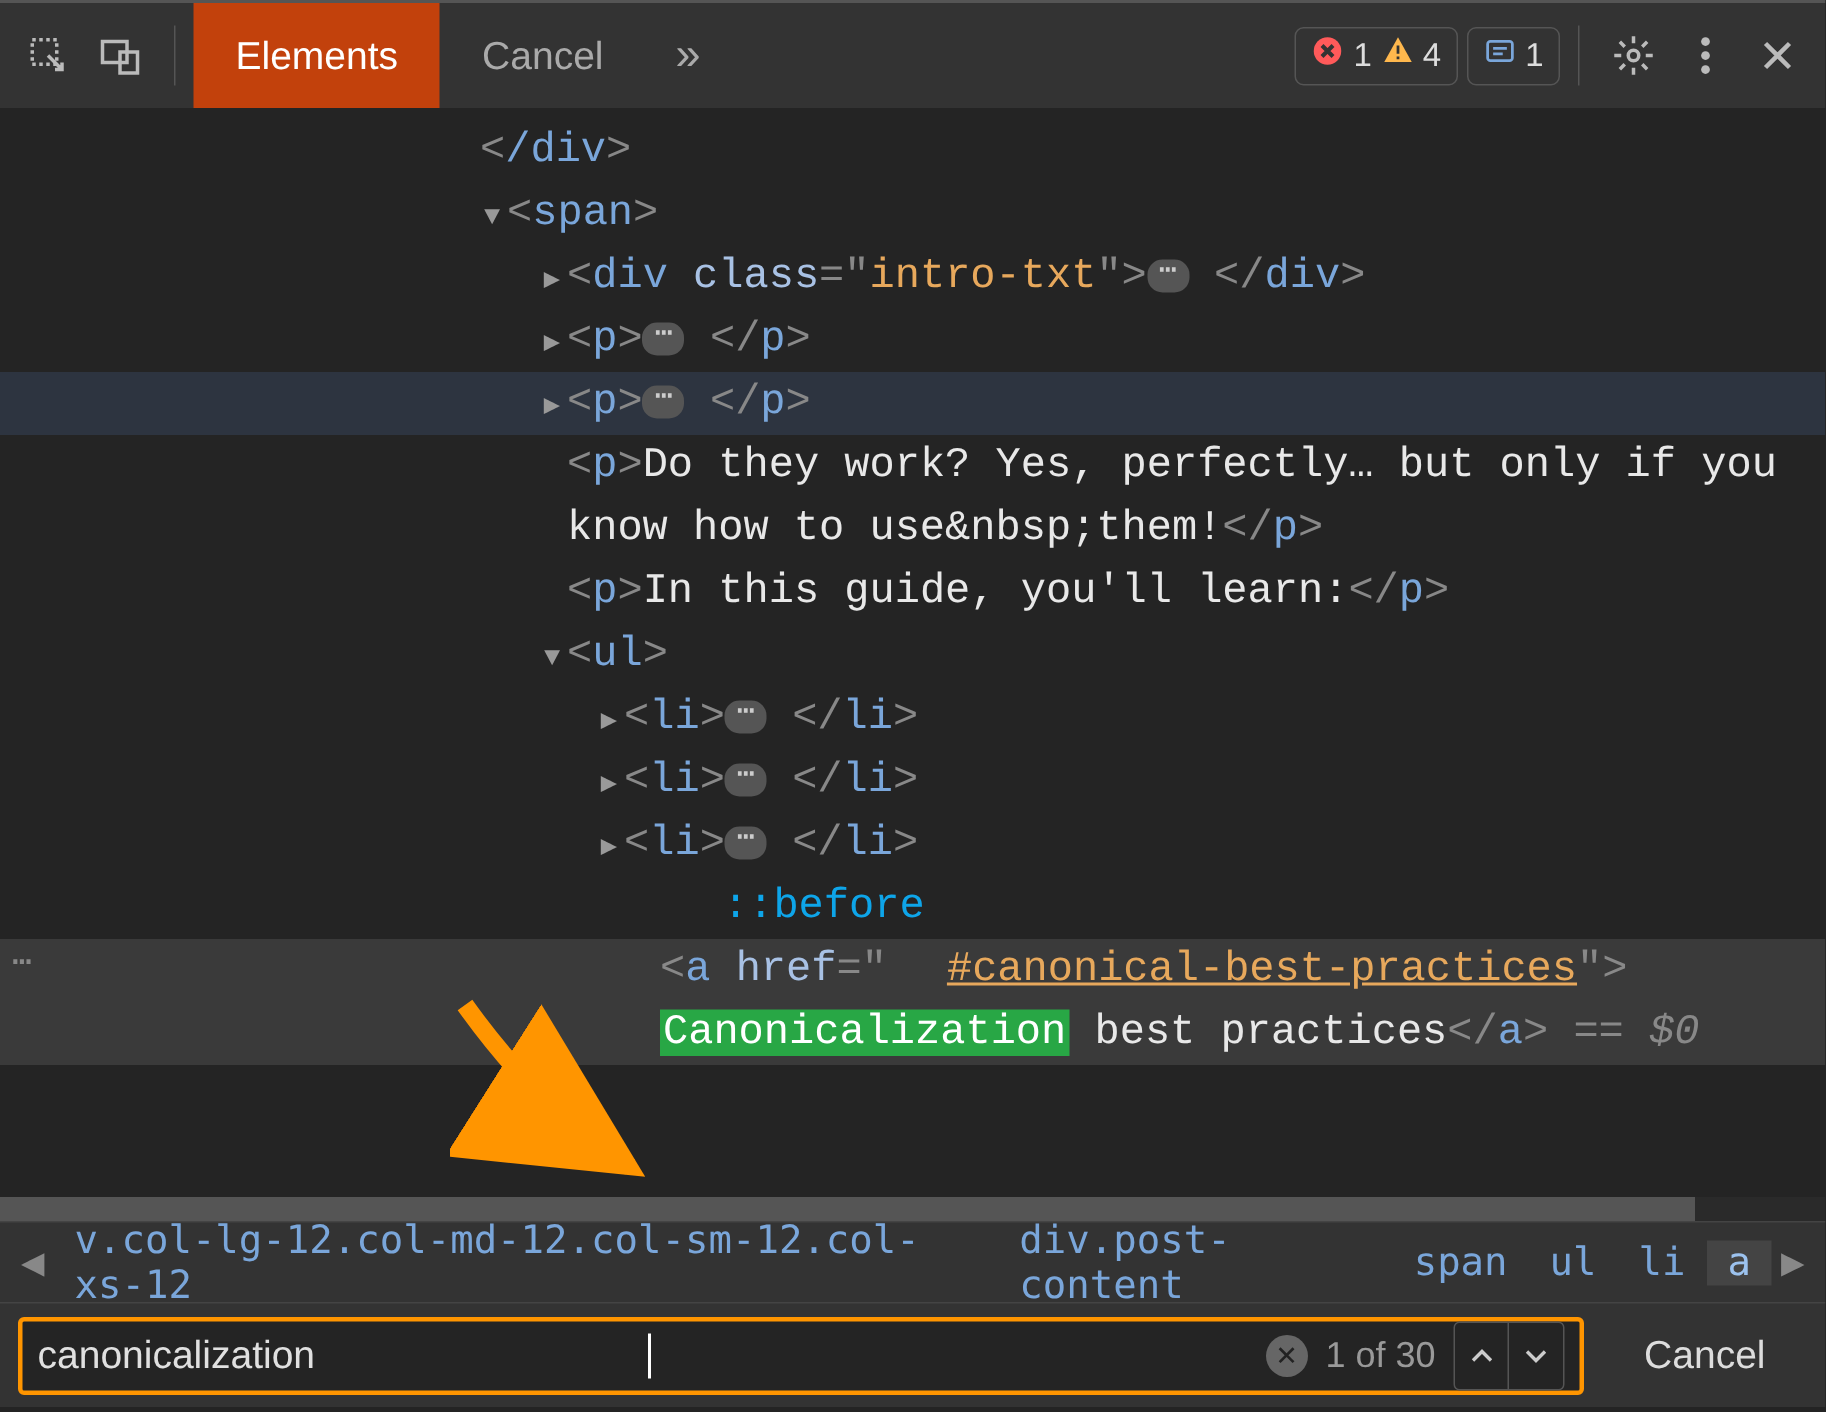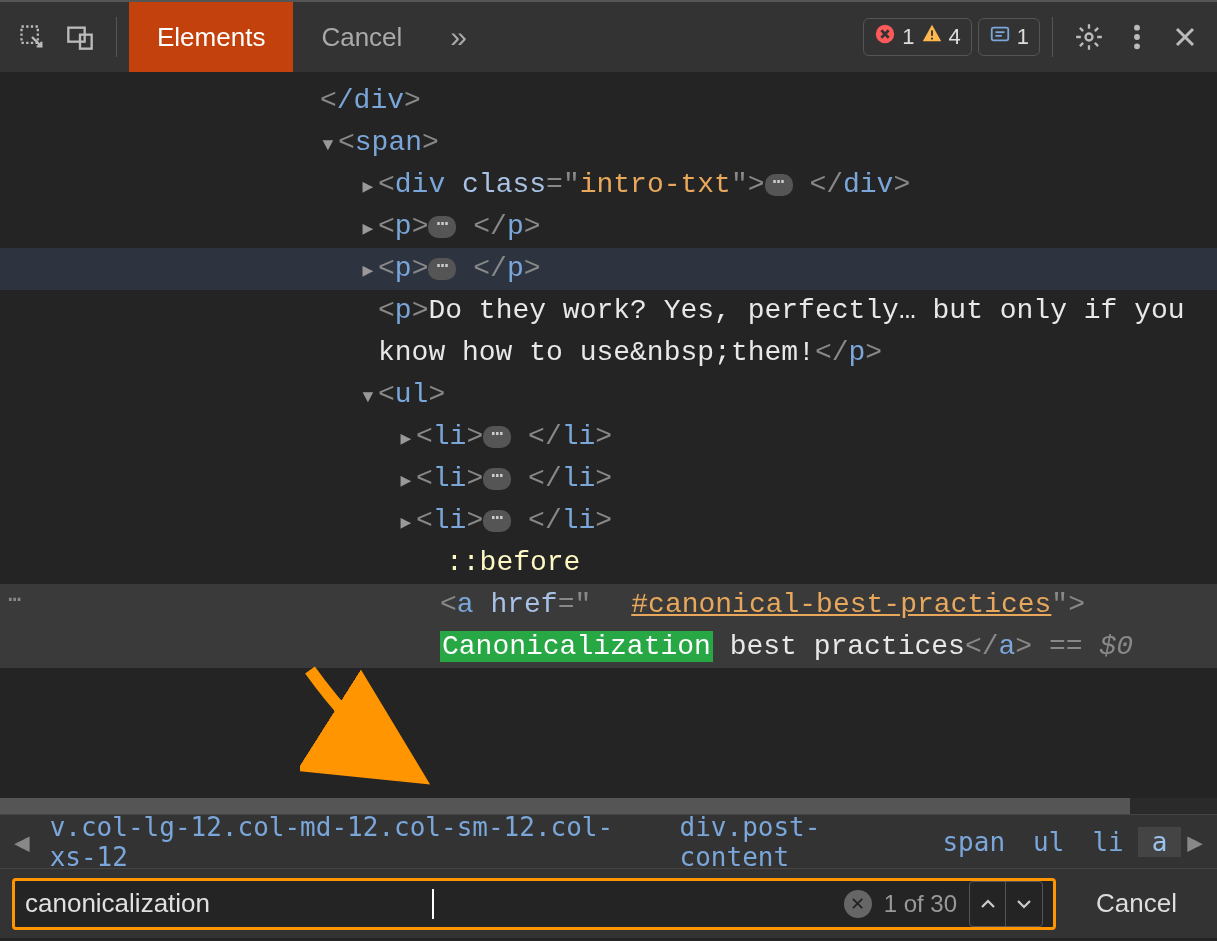--- a/index.html
+++ b/index.html
@@ -90,21 +90,21 @@
   color: #999;
   cursor: pointer;
   font-size: 18px;
   user-select: none;
 }
 .tag { color: #7aa6da; }
 .attr-name { color: #a8c1e4; }
 .attr-val { color: #e7a85c; }
 .attr-val.underline { text-decoration: underline; margin-left: 40px; }
 .txt { color: #e8e8e8; }
-.pseudo { color: #fef9c3; }
+.pseudo { color: #0ea5e9; margin-left: 36px; }
 .collapse-dots {
   background: #555;
   color: #ccc;
   border-radius: 10px;
   padding: 0 8px;
   font-size: 20px;
   display: inline-block;
   height: 22px;
   line-height: 18px;
   vertical-align: middle;
@@ -294,20 +294,21 @@
   </div>
 </div>
 
 <div class="dom-tree">
   <div class="node" style="padding-left:320px"><span class="angle">&lt;</span><span class="tag">/div</span><span class="angle">&gt;</span></div>
   <div class="node" style="padding-left:318px"><span class="arrow">▼</span><span class="angle">&lt;</span><span class="tag">span</span><span class="angle">&gt;</span></div>
   <div class="node" style="padding-left:358px"><span class="arrow">▶</span><span class="angle">&lt;</span><span class="tag">div</span> <span class="attr-name">class</span><span class="angle">=</span><span class="angle">"</span><span class="attr-val">intro-txt</span><span class="angle">"</span><span class="angle">&gt;</span><span class="collapse-dots">⋯</span> <span class="angle">&lt;/</span><span class="tag">div</span><span class="angle">&gt;</span></div>
   <div class="node" style="padding-left:358px"><span class="arrow">▶</span><span class="angle">&lt;</span><span class="tag">p</span><span class="angle">&gt;</span><span class="collapse-dots">⋯</span> <span class="angle">&lt;/</span><span class="tag">p</span><span class="angle">&gt;</span></div>
   <div class="node highlight-row" style="padding-left:358px"><span class="arrow">▶</span><span class="angle">&lt;</span><span class="tag">p</span><span class="angle">&gt;</span><span class="collapse-dots">⋯</span> <span class="angle">&lt;/</span><span class="tag">p</span><span class="angle">&gt;</span></div>
   <div class="node" style="padding-left:378px;white-space:normal;padding-right:10px"><span class="angle">&lt;</span><span class="tag">p</span><span class="angle">&gt;</span><span class="txt">Do they work? Yes, perfectly… but only if you know how to use</span><span class="txt">&amp;nbsp;</span><span class="txt">them!</span><span class="angle">&lt;/</span><span class="tag">p</span><span class="angle">&gt;</span></div>
+  <div class="node" style="padding-left:378px"><span class="angle">&lt;</span><span class="tag">p</span><span class="angle">&gt;</span><span class="txt">In this guide, you'll learn:</span><span class="angle">&lt;/</span><span class="tag">p</span><span class="angle">&gt;</span></div>
   <div class="node" style="padding-left:358px"><span class="arrow">▼</span><span class="angle">&lt;</span><span class="tag">ul</span><span class="angle">&gt;</span></div>
   <div class="node" style="padding-left:396px"><span class="arrow">▶</span><span class="angle">&lt;</span><span class="tag">li</span><span class="angle">&gt;</span><span class="collapse-dots">⋯</span> <span class="angle">&lt;/</span><span class="tag">li</span><span class="angle">&gt;</span></div>
   <div class="node" style="padding-left:396px"><span class="arrow">▶</span><span class="angle">&lt;</span><span class="tag">li</span><span class="angle">&gt;</span><span class="collapse-dots">⋯</span> <span class="angle">&lt;/</span><span class="tag">li</span><span class="angle">&gt;</span></div>
   <div class="node" style="padding-left:396px"><span class="arrow">▶</span><span class="angle">&lt;</span><span class="tag">li</span><span class="angle">&gt;</span><span class="collapse-dots">⋯</span> <span class="angle">&lt;/</span><span class="tag">li</span><span class="angle">&gt;</span></div>
   <div class="node" style="padding-left:446px"><span class="pseudo">::before</span></div>
   <div class="node selected-row" style="padding-left:440px;position:relative">
     <span class="left-dots">⋯</span>
     <span class="angle">&lt;</span><span class="tag">a</span> <span class="attr-name">href</span><span class="angle">=</span><span class="angle">"</span><span class="attr-val underline">#canonical-best-practices</span><span class="angle">"</span><span class="angle">&gt;</span>
   </div>
   <div class="node selected-row" style="padding-left:440px"><span class="search-match">Canonicalization</span><span class="txt"> best practices</span><span class="angle">&lt;/</span><span class="tag">a</span><span class="angle">&gt;</span> <span class="eq-sel">== $0</span></div>

